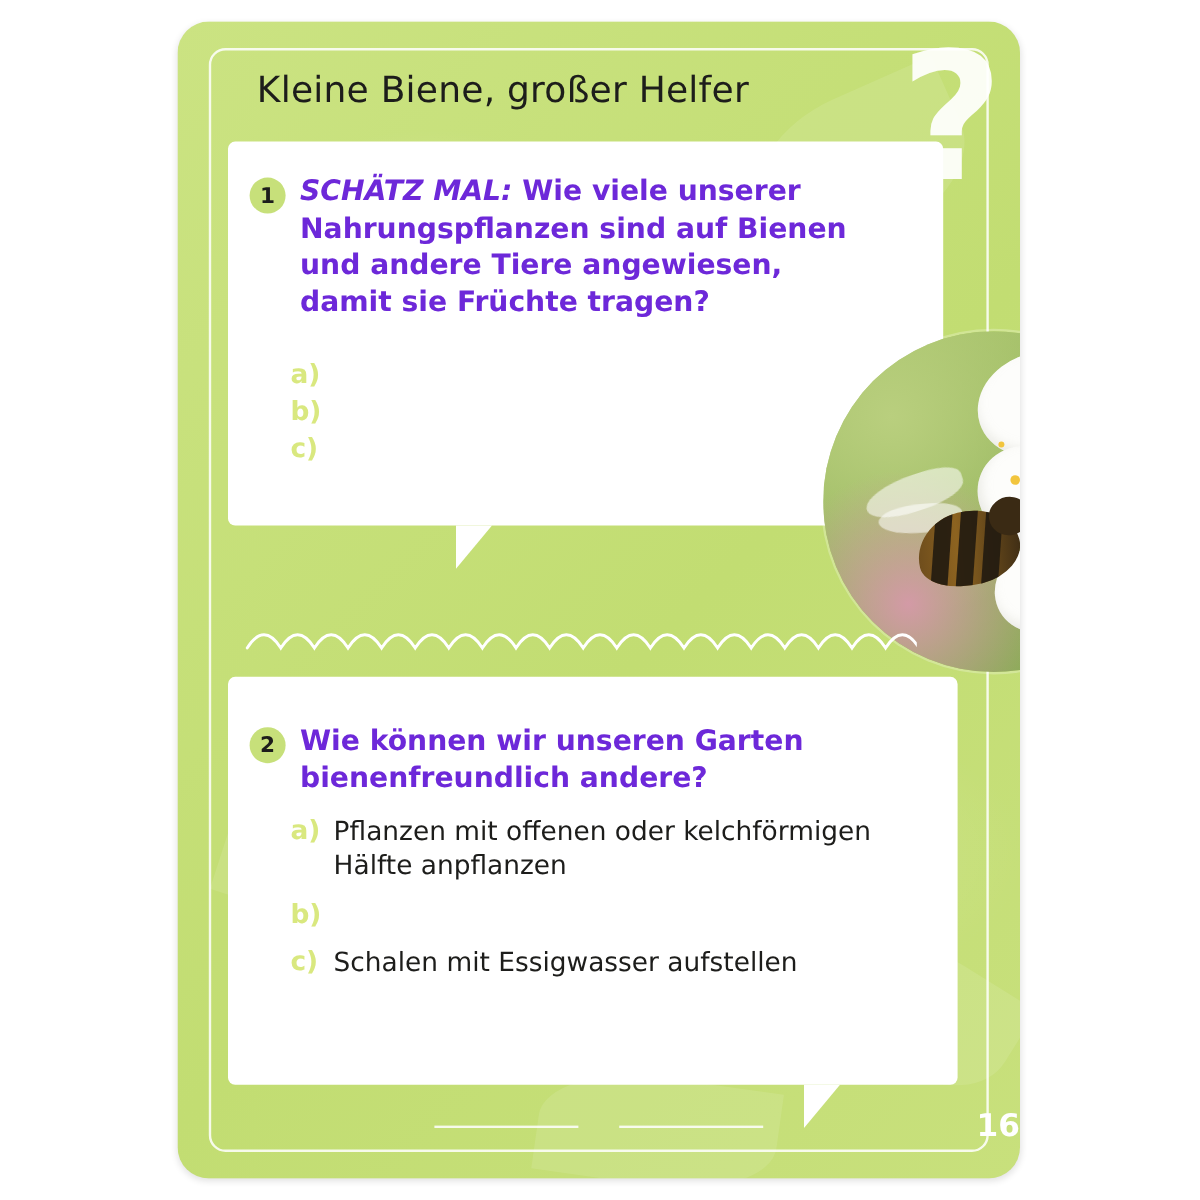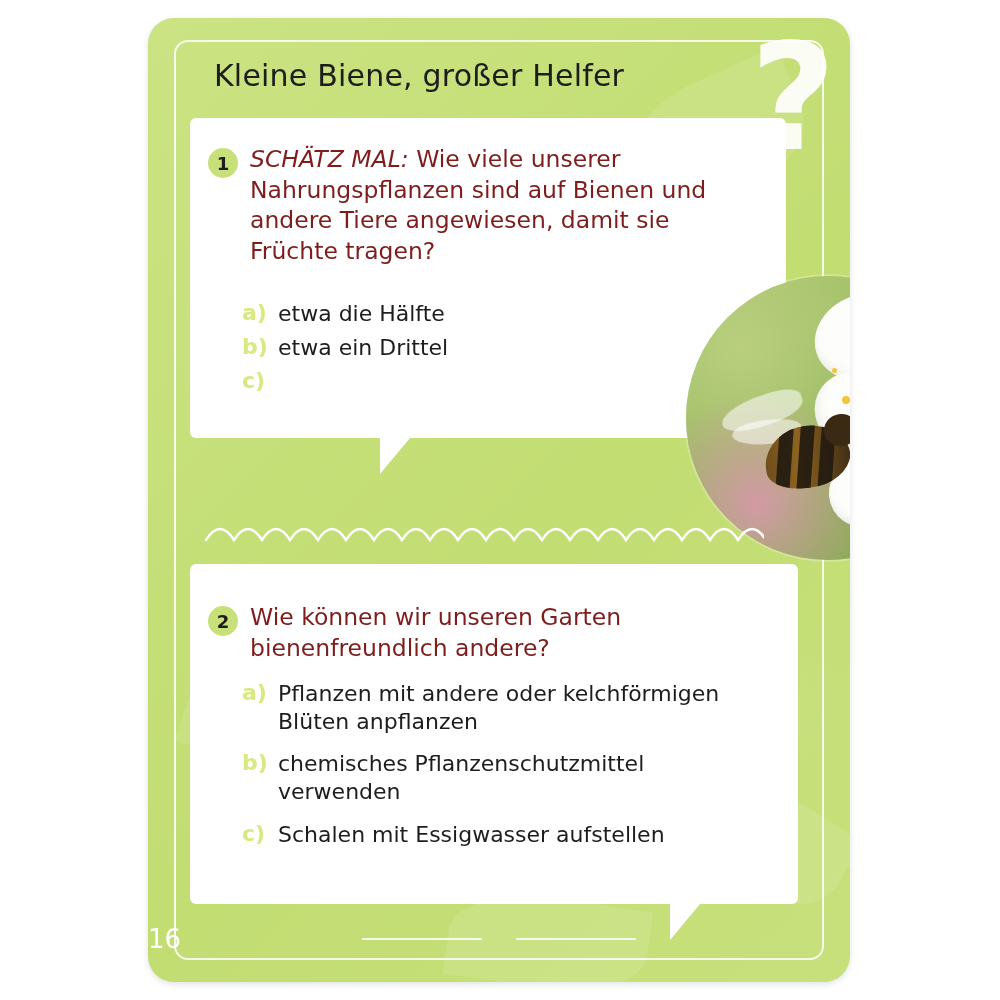--- a/index.html
+++ b/index.html
@@ -124,22 +124,22 @@
     font-weight: bold;
     display: flex;
     align-items: center;
     justify-content: center;
     box-sizing: border-box;
   }
 
   .qtext {
     position: absolute;
     font-size: 23.5px;
-    font-weight: normal;
-    color: #7f1d1d;
+    font-weight: bold;
+    color: #6d28d9;
     line-height: 1.30;
   }
   .qtext em {
     font-style: italic;
   }
 
   .answers {
     position: absolute;
     width: 100%;
   }
@@ -239,24 +239,24 @@
     top: 498px;
     width: 560px;
     height: 34px;
   }
 
   #page-number {
     position: absolute;
     left: 0;
     right: 0;
     bottom: 28px;
-    text-align: left;
+    text-align: right;
     color: #ffffff;
     font-size: 26px;
-    font-weight: normal;
+    font-weight: bold;
   }
   .pn-line {
     position: absolute;
     bottom: 42px;
     height: 2px;
     background: rgba(255,255,255,0.85);
     width: 120px;
   }
   #pn-line-left { left: 214px; }
   #pn-line-right { right: 214px; }
@@ -283,25 +283,23 @@
     <div class="qnum" style="left:18px; top:30px;">1</div>
 
     <div class="qtext" style="left:60px; top:26px; width: 470px;">
       <em>SCHÄTZ MAL: </em>
       <span>Wie viele unserer Nahrungspflanzen sind auf Bienen und andere Tiere angewiesen, damit sie Früchte tragen?</span>
     </div>
 
     <div class="answers" style="left:44px; top:182px; width:470px;">
       <div class="ans">
         <span class="letter">a)</span>
-        <span class="atext">etwa die Hälfte</span>
       </div>
       <div class="ans">
         <span class="letter">b)</span>
-        <span class="atext">etwa ein Drittel</span>
       </div>
       <div class="ans">
         <span class="letter">c)</span>
       </div>
     </div>
   </div>
 
   <div id="photo">
     <div class="bg"></div>
 
@@ -332,25 +330,24 @@
   <div class="bubble" id="bubble2">
     <div class="tail"></div>
 
     <div class="qnum" style="left:18px; top:42px;">2</div>
 
     <div class="qtext" style="left:60px; top:38px; width: 450px;">Wie können wir unseren Garten bienenfreundlich andere?</div>
 
     <div class="answers" style="left:44px; top:116px; width:540px;">
       <div class="ans" style="margin-bottom:14px;">
         <span class="letter">a)</span>
-        <span class="atext" style="max-width:470px;">Pflanzen mit andere oder kelchförmigen Blüten anpflanzen</span>
+        <span class="atext" style="max-width:470px;">Pflanzen mit offenen oder kelchförmigen Hälfte anpflanzen</span>
       </div>
       <div class="ans" style="margin-bottom:14px;">
         <span class="letter">b)</span>
-        <span class="atext" style="max-width:470px;">chemisches Pflanzenschutzmittel verwenden</span>
       </div>
       <div class="ans">
         <span class="letter">c)</span>
         <span class="atext" style="max-width:500px;">Schalen mit Essigwasser aufstellen</span>
       </div>
     </div>
   </div>
 
   <div class="pn-line" id="pn-line-left"></div>
   <div class="pn-line" id="pn-line-right"></div>

